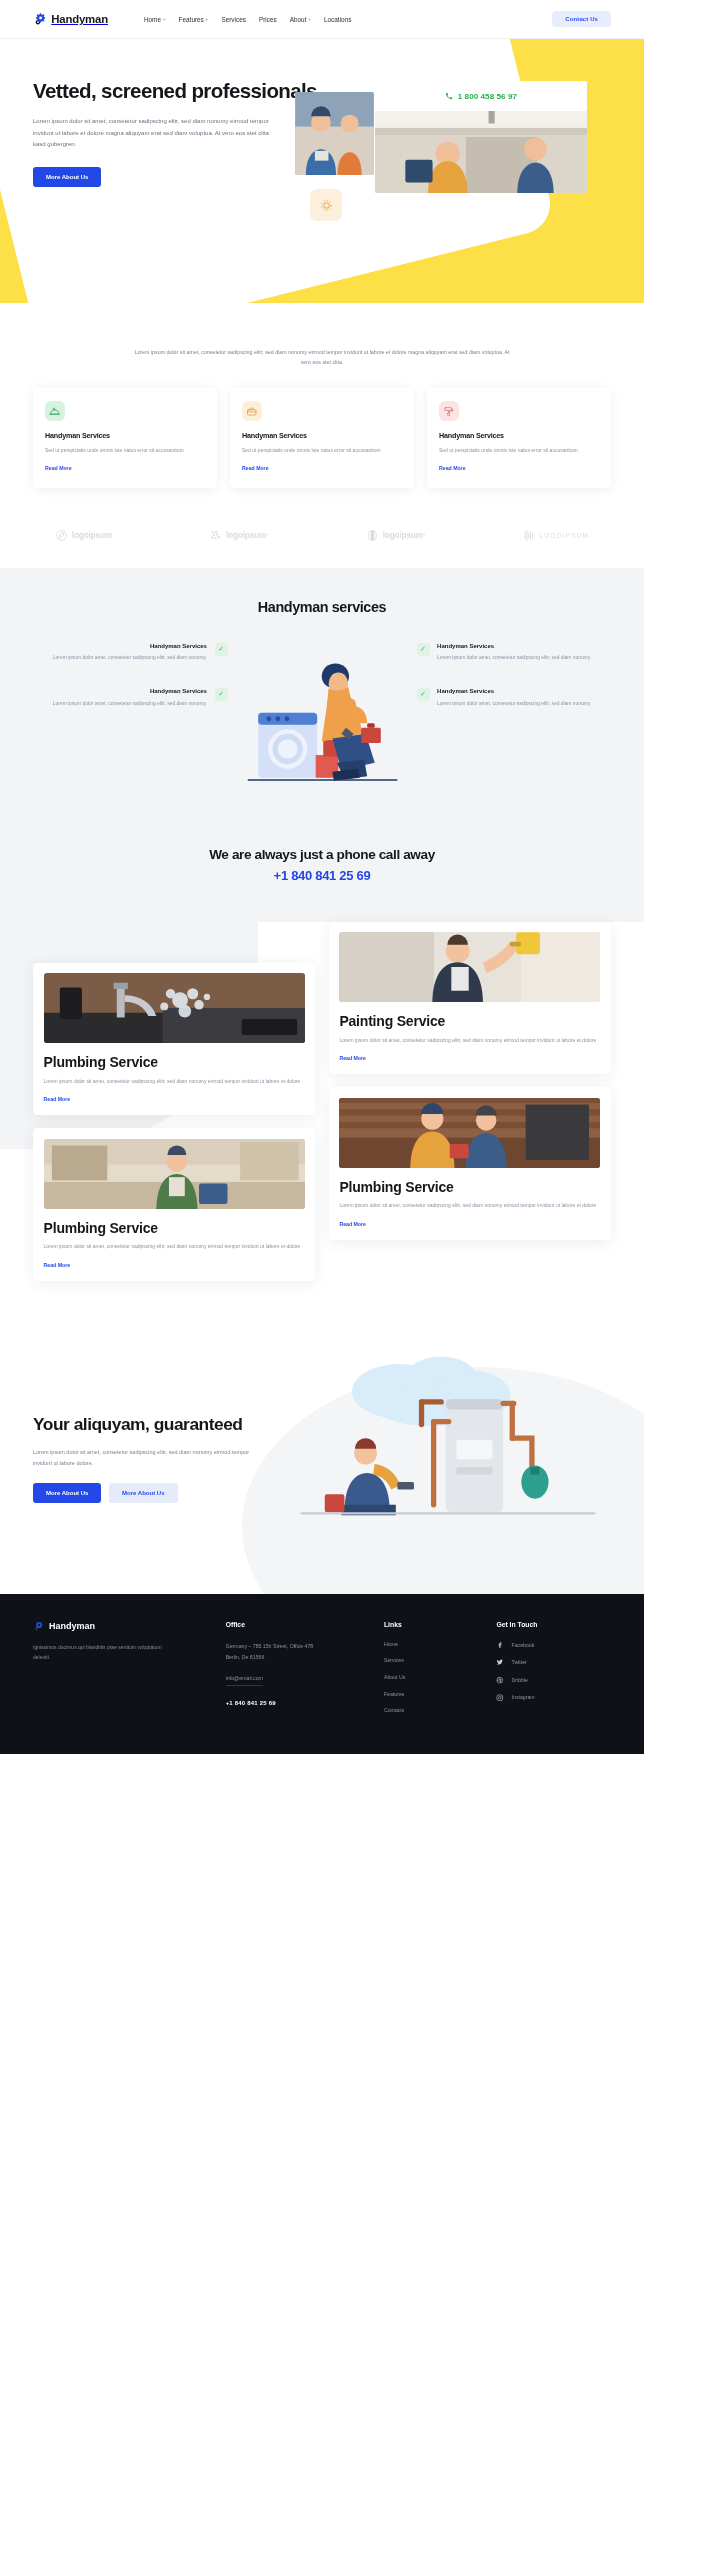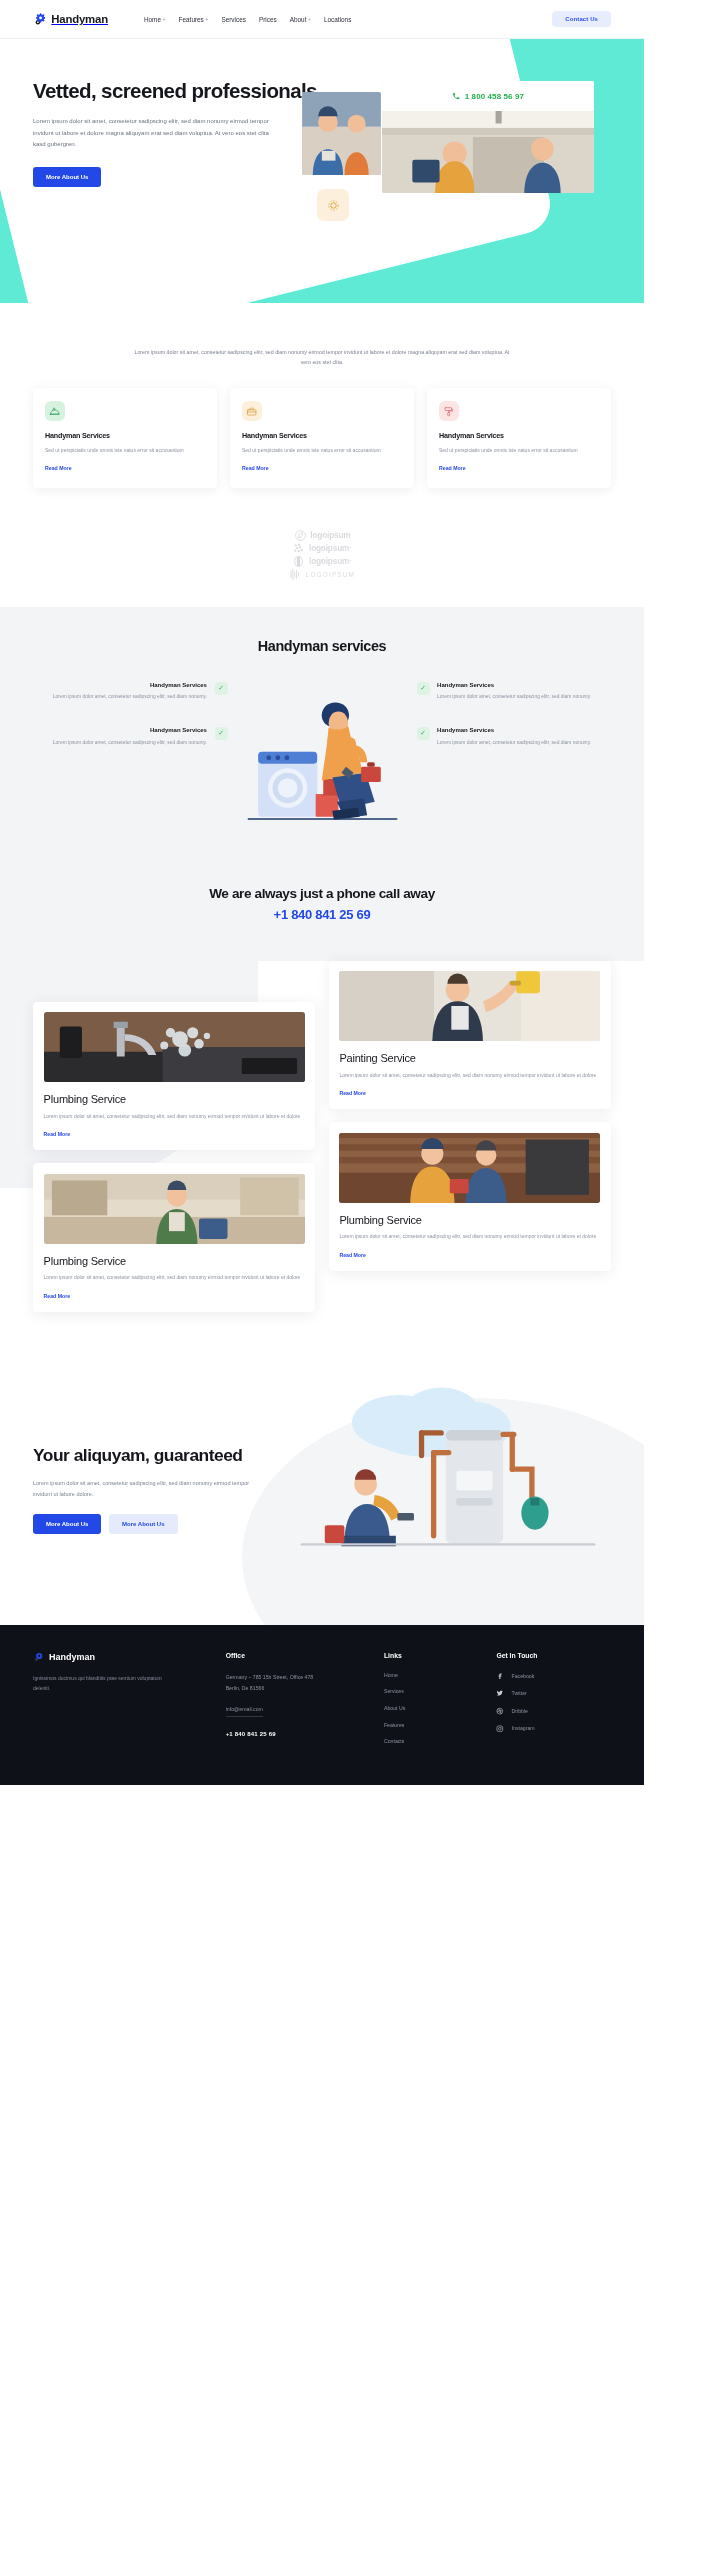--- a/index.html
+++ b/index.html
@@ -37,21 +37,21 @@
   .contact-btn {
     background: #e8edfd; color: #2b4ef0; border: none; border-radius: 3.8px;
     font-size: 6px; font-weight: 700; padding: 5.3px 13px;
     font-family: inherit; cursor: pointer; letter-spacing: 0.1px;
   }
 
   
   .hero {
     position: relative;
     height: 264px;
-    background: #5eead4;
+    background: #fde047;
     overflow: hidden;
   }
   .hero-swoosh {
     position: absolute; left: -45px; top: -30px;
     width: 531px; height: 356px; background: #ffffff;
     transform: rotate(-14deg); transform-origin: 0 0;
     border-radius: 0 0 30px 0;
   }
   .hero-inner { position: relative; z-index: 3; padding: 39px 0 0 33px; width: 326px; }
   .hero-title {
@@ -68,21 +68,21 @@
     font-size: 6px; font-weight: 700; padding: 6.8px 13px;
     font-family: inherit; cursor: pointer;
   }
   .btn-ghost {
     display: inline-block; background: #e6ebfb; color: #2348e8;
     border: none; border-radius: 3px; font-size: 6px; font-weight: 700;
     padding: 6.8px 13px; font-family: inherit; cursor: pointer;
   }
 
   
-  .hero-media { position: absolute; right: 1px; top: 0; width: 349px; height: 264px; z-index: 4; }
+  .hero-media { position: absolute; right: 8px; top: 0; width: 349px; height: 264px; z-index: 4; }
   .photo { position: absolute; overflow: hidden; background: #cbd3e0; }
   .ph-left { left: 7.6px; top: 53px; width: 79px; height: 83px; border-radius: 2.3px; }
   .ph-big { left: 88px; top: 42px; width: 212px; height: 112px; border-radius: 2.3px; }
   .phone-badge {
     position: absolute; left: 88px; top: 42px; width: 212px; height: 30px;
     background: #fff; display: flex; align-items: center; justify-content: center;
     gap: 4.5px; border-radius: 2.3px 2.3px 0 0; z-index: 6;
   }
   .phone-num { color: #22b14c; font-size: 8px; font-weight: 700; letter-spacing: 0.1px; }
   .hero-badge {
@@ -116,21 +116,21 @@
   .card-title { font-size: 7.2px; font-weight: 700; color: #15171c; letter-spacing: -0.2px; }
   .card-body { margin-top: 5.3px; font-size: 5px; line-height: 1.9; color: #8c93a2; }
   .read-more {
     display: inline-block; margin-top: 10px; font-size: 5.2px; font-weight: 700;
     color: #2348e8; text-decoration: none;
   }
 
   
   .logos {
     display: flex; align-items: center; justify-content: space-between;
-    padding: 13.6px 55px 26px; background: #fff; flex-direction: column;
+    padding: 13.6px 55px 26px; background: #fff;
   }
   .logo-item { display: flex; align-items: center; gap: 3.8px; opacity: .22; }
   .logo-text { font-size: 8.3px; font-weight: 700; color: #54596b; letter-spacing: -0.2px; }
   .logo-text.wide { font-size: 6.4px; letter-spacing: 1.2px; font-weight: 500; }
 
   
   .sec-grey { background: #f3f4f6; padding: 30px 33px 35px; }
   .feat-grid {
     display: grid; grid-template-columns: 1fr 159px 1fr; gap: 0 15px;
     margin-top: 26px; align-items: start;
@@ -158,21 +158,21 @@
   .blog-bg {
     position: absolute; left: 0; top: 0; width: 258px; height: 227px;
     background: #f3f4f6; border-radius: 0 0 197px 0;
   }
   .blog-grid { position: relative; z-index: 3; display: flex; gap: 13.6px; }
   .blog-col { flex: 1; display: flex; flex-direction: column; }
   .blog-col.left { padding-top: 41px; gap: 13.6px; }
   .blog-col.right { padding-top: 0; gap: 13.6px; }
   .bcard { background: #fff; border-radius: 4.5px; box-shadow: 0 2.3px 13.6px rgba(25,35,70,.08); padding: 10.6px; }
   .bcard-img { width: 100%; height: 70px; border-radius: 3px; overflow: hidden; background: #c8cedb; position: relative; }
-  .bcard h3 { margin-top: 10.6px; font-size: 11px; font-weight: 400; letter-spacing: -0.2px; color: #15171c; }
+  .bcard h3 { margin-top: 10.6px; font-size: 14px; font-weight: 700; letter-spacing: -0.2px; color: #15171c; }
   .bcard p { margin-top: 6.8px; font-size: 5px; line-height: 1.95; color: #8c93a2; }
 
   
   .happy { position: relative; background: #fff; padding: 23px 33px 56px; overflow: hidden; }
   .happy-bg {
     position: absolute; right: -68px; bottom: -91px; width: 470px; height: 318px;
     background: #f4f5f7; border-radius: 50%;
   }
   .happy-row { position: relative; z-index: 3; display: flex; align-items: center; }
   .happy-left { width: 273px; padding-top: 30px; }

